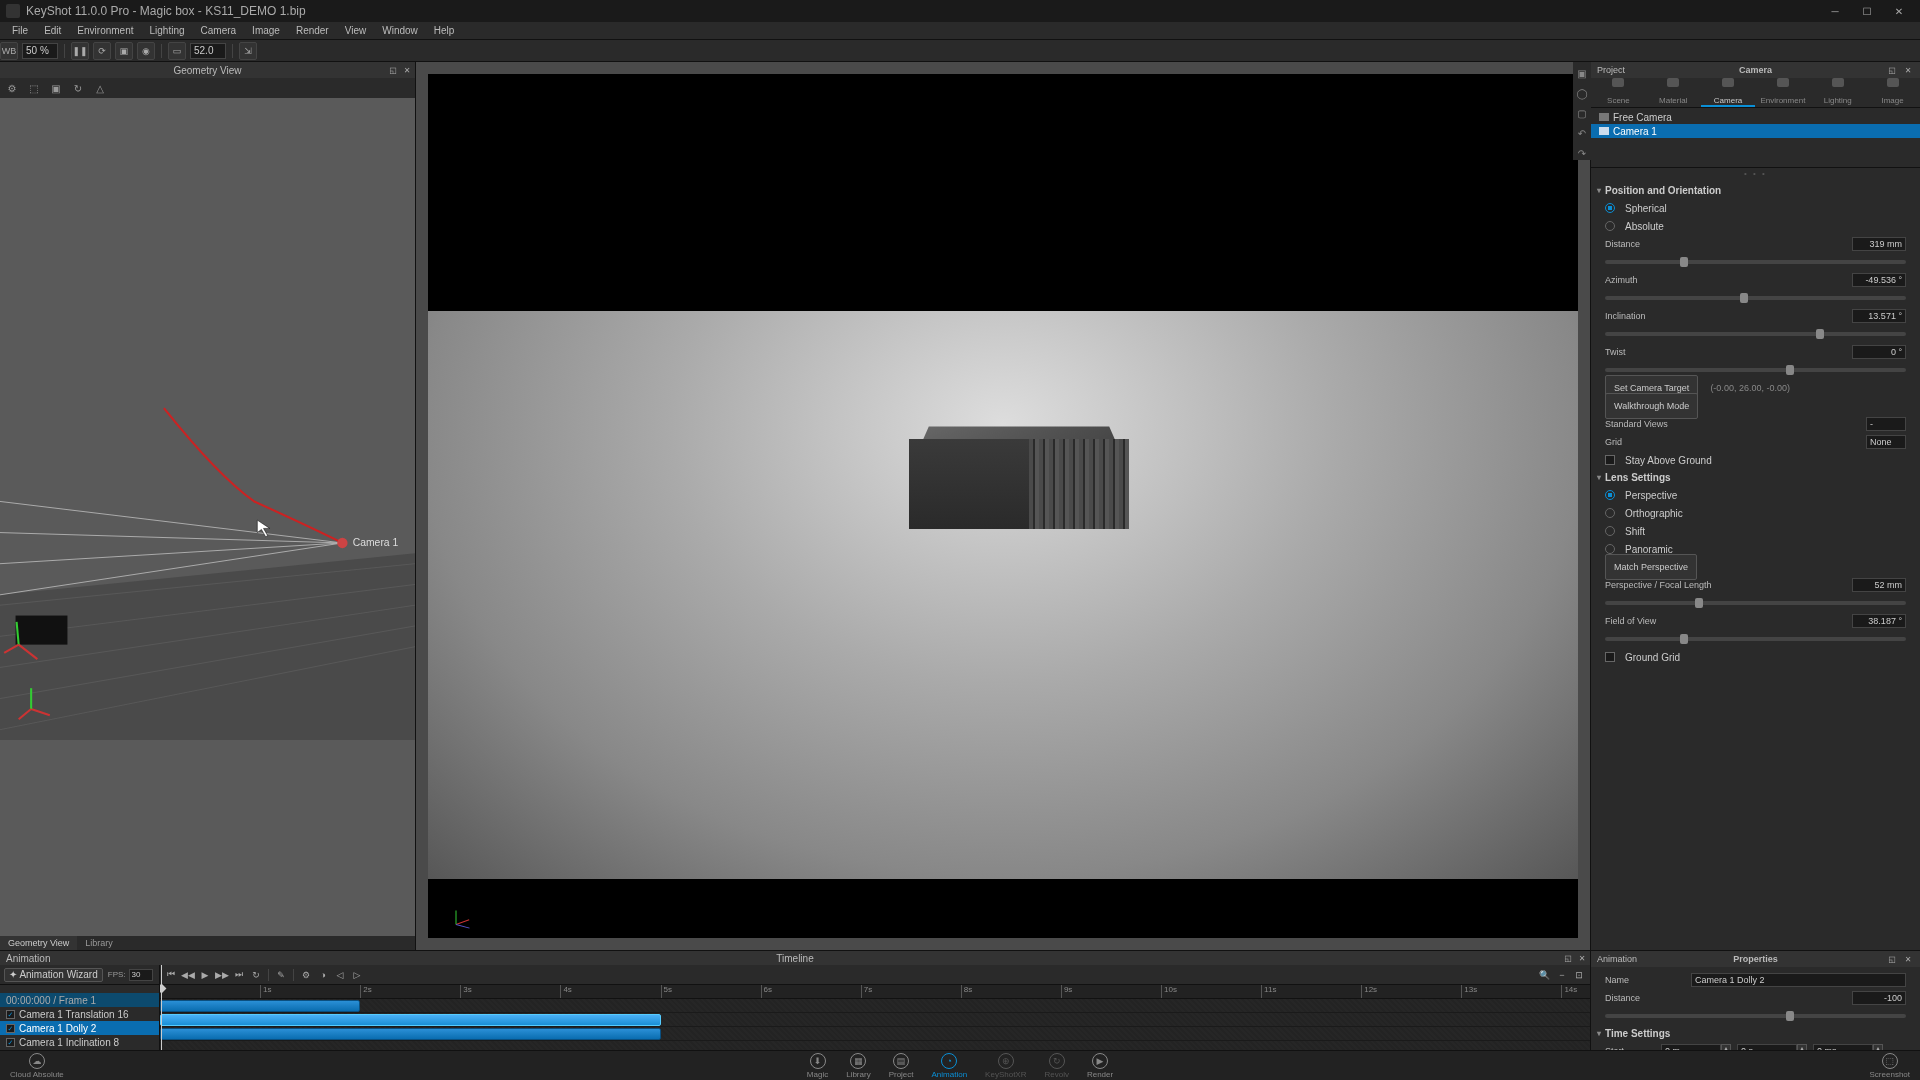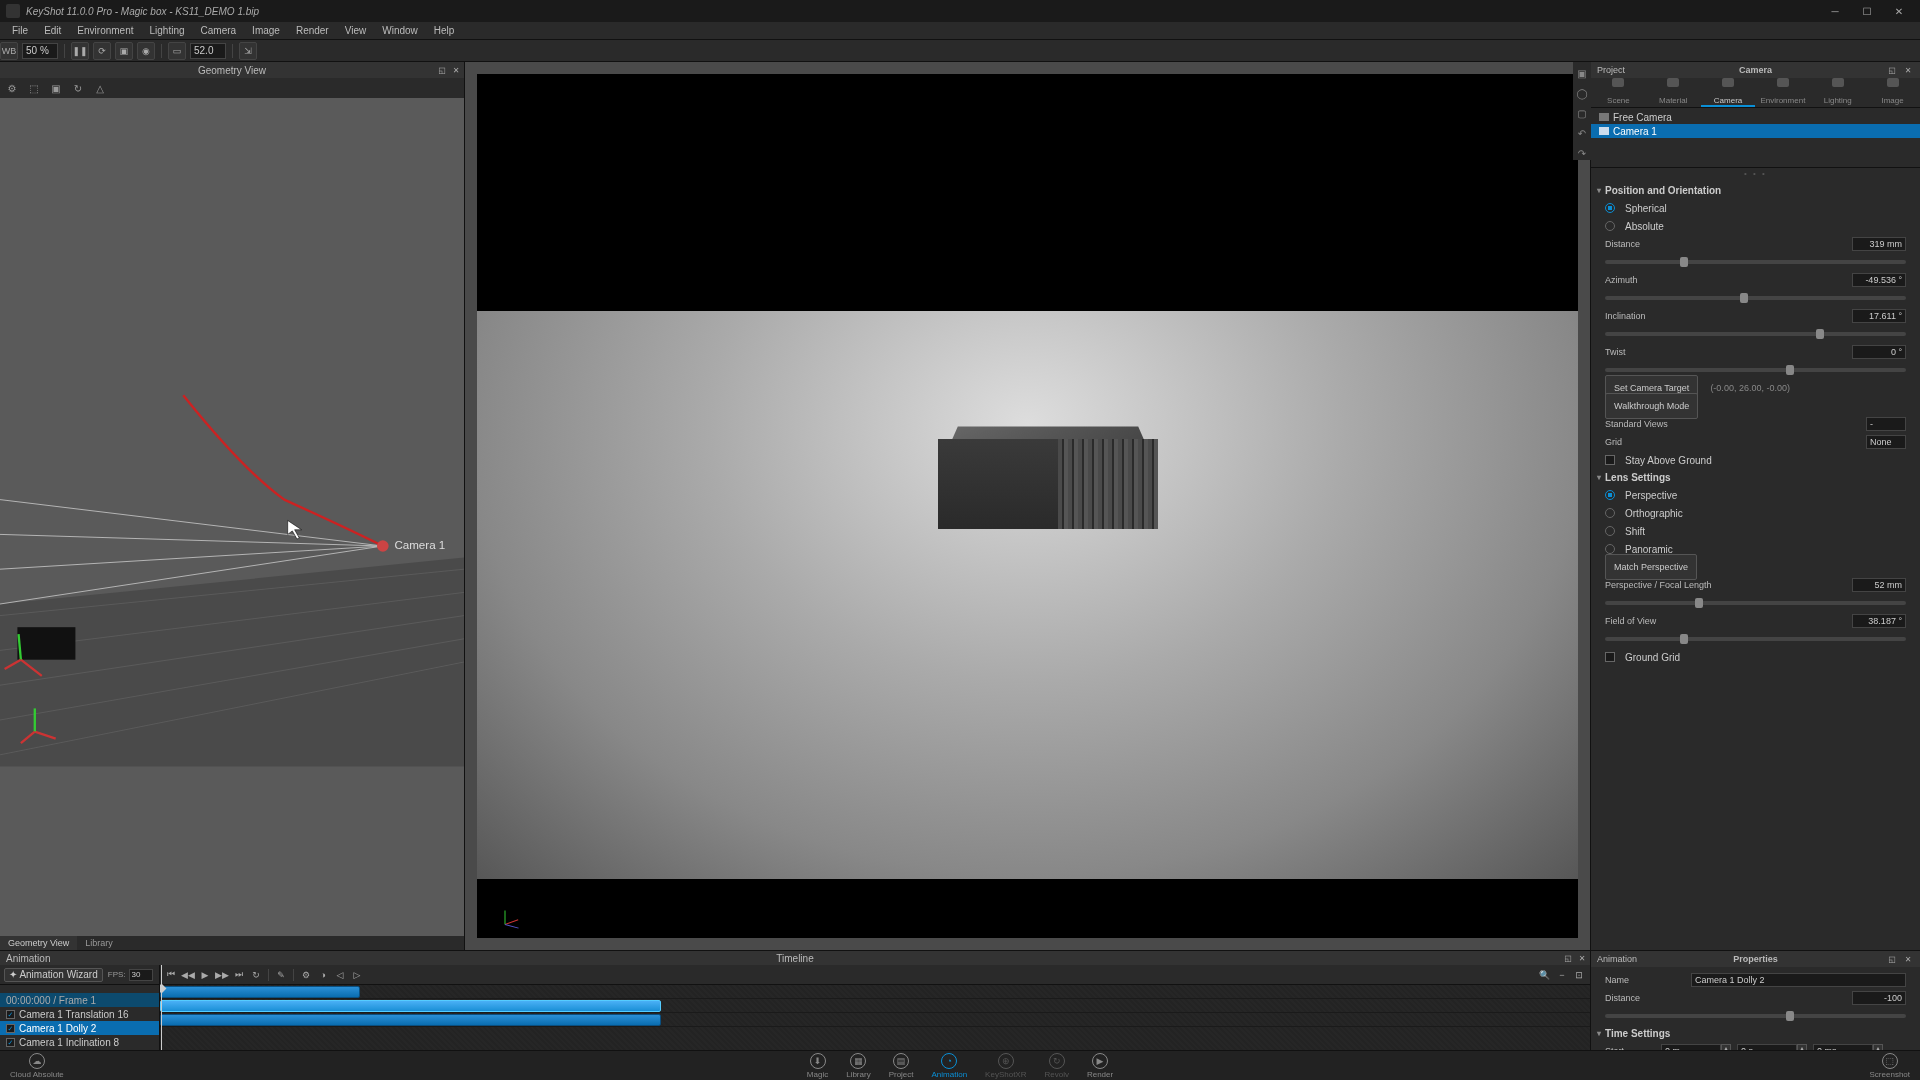--- a/index.html
+++ b/index.html
@@ -1,39 +1,39 @@
 <!DOCTYPE html>
 <html><head>
 <meta charset="utf-8">
 <style>
 * { margin: 0; padding: 0; box-sizing: border-box; font-family: "Segoe UI", Arial, sans-serif; font-size: 10px; user-select: none; }
 body { background: #2a2a2a; color: #ccc; overflow: hidden; width: 1920px; height: 1080px; position: relative; }
 
 
 .titlebar { height: 22px; background: #1a1a1a; display: flex; align-items: center; padding: 0 6px; }
 .titlebar .app-icon { width: 14px; height: 14px; background: #333; border-radius: 2px; margin-right: 6px; }
-.titlebar .title { color: #aaa; font-size: 10px; flex: 1; font-style: italic; }
+.titlebar .title { color: #aaa; font-size: 12px; flex: 1; }
 .titlebar .win-controls { display: flex; gap: 2px; }
 .titlebar .win-btn { width: 30px; height: 18px; display: flex; align-items: center; justify-content: center; color: #aaa; cursor: pointer; }
 
 
 .menubar { height: 18px; background: #2a2a2a; display: flex; align-items: center; padding: 0 4px; border-bottom: 1px solid #111; }
 .menubar .menu-item { padding: 0 8px; color: #bbb; cursor: pointer; line-height: 18px; }
 
 
 .toolbar { height: 22px; background: #2a2a2a; display: flex; align-items: center; padding: 0 0; gap: 4px; border-bottom: 1px solid #111; }
 .toolbar .tb-btn { width: 18px; height: 18px; background: #333; border: 1px solid #444; display: flex; align-items: center; justify-content: center; cursor: pointer; color: #aaa; font-size: 9px; border-radius: 2px; }
 .toolbar input { width: 36px; height: 16px; background: #1a1a1a; border: 1px solid #444; color: #ccc; padding: 0 3px; }
 .toolbar .sep { width: 1px; height: 14px; background: #444; margin: 0 2px; }
 
 
 .main-area { position: absolute; top: 62px; left: 0; right: 0; bottom: 130px; display: flex; }
 
 
-.geometry-panel { width: 465px; display: flex; flex-direction: column; border-right: 1px solid #111; }
+.geometry-panel { width: 416px; display: flex; flex-direction: column; border-right: 1px solid #111; }
 .panel-header { height: 16px; background: #333; display: flex; align-items: center; justify-content: center; position: relative; font-size: 9px; color: #bbb; }
 .panel-header .panel-controls { position: absolute; right: 2px; display: flex; gap: 2px; }
 .panel-header .pc-btn { width: 12px; height: 12px; color: #aaa; cursor: pointer; display: flex; align-items: center; justify-content: center; font-size: 8px; }
 .geo-toolbar { height: 20px; background: #2a2a2a; display: flex; align-items: center; padding: 0 4px; gap: 6px; }
 .geo-toolbar .gt-btn { width: 16px; height: 16px; display: flex; align-items: center; justify-content: center; color: #999; cursor: pointer; }
 .geo-viewport { flex: 1; background: #5a5a5a; position: relative; overflow: hidden; }
 .geo-viewport svg { width: 100%; height: 100%; }
 .geo-tabs { height: 14px; background: #2a2a2a; display: flex; align-items: center; }
 .geo-tab { padding: 0 8px; color: #999; cursor: pointer; font-size: 9px; line-height: 14px; }
 .geo-tab.active { background: #333; color: #ccc; }
@@ -343,21 +343,21 @@
           <span class="value-box">-49.536 °</span>
         </div>
       <div class="prop-row">
           <span class="slider">
             <span class="thumb" style="left:45%"></span>
           </span>
         </div>
       <div class="prop-row">
           <span class="label">Inclination</span>
           <span style="flex:1"></span>
-          <span class="value-box">17.611 °</span>
+          <span class="value-box">13.571 °</span>
         </div>
       <div class="prop-row">
           <span class="slider">
             <span class="thumb" style="left:70%"></span>
           </span>
         </div>
       <div class="prop-row">
           <span class="label">Twist</span>
           <span style="flex:1"></span>
           <span class="value-box">0 °</span>
@@ -486,20 +486,36 @@
         <div class="sep2"></div>
         <div class="trc-btn">⚙</div>
         <div class="trc-btn">◑</div>
         <div class="trc-btn">◁</div>
         <div class="trc-btn">▷</div>
         <div class="spacer"></div>
         <div class="trc-btn">🔍</div>
         <div class="trc-btn">−</div>
         <div class="trc-btn">⊡</div>
       </div>
+      <div class="tl-ruler">
+        <div class="tick" style="left:7%">1s</div>
+        <div class="tick" style="left:14%">2s</div>
+        <div class="tick" style="left:21%">3s</div>
+        <div class="tick" style="left:28%">4s</div>
+        <div class="tick" style="left:35%">5s</div>
+        <div class="tick" style="left:42%">6s</div>
+        <div class="tick" style="left:49%">7s</div>
+        <div class="tick" style="left:56%">8s</div>
+        <div class="tick" style="left:63%">9s</div>
+        <div class="tick" style="left:70%">10s</div>
+        <div class="tick" style="left:77%">11s</div>
+        <div class="tick" style="left:84%">12s</div>
+        <div class="tick" style="left:91%">13s</div>
+        <div class="tick" style="left:98%">14s</div>
+      </div>
       <div class="tl-track-row">
           <div class="tl-clip" style="left:0;width:14%"></div>
         </div>
       <div class="tl-track-row">
           <div class="tl-clip selected" style="left:0;width:35%"></div>
         </div>
       <div class="tl-track-row">
           <div class="tl-clip" style="left:0;width:35%"></div>
         </div>
       <div class="tl-playhead" style="left:1px"></div>

